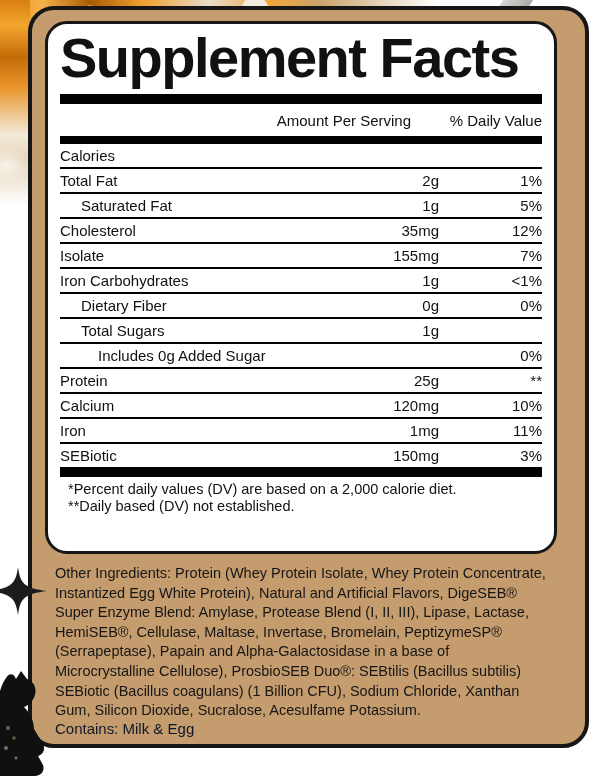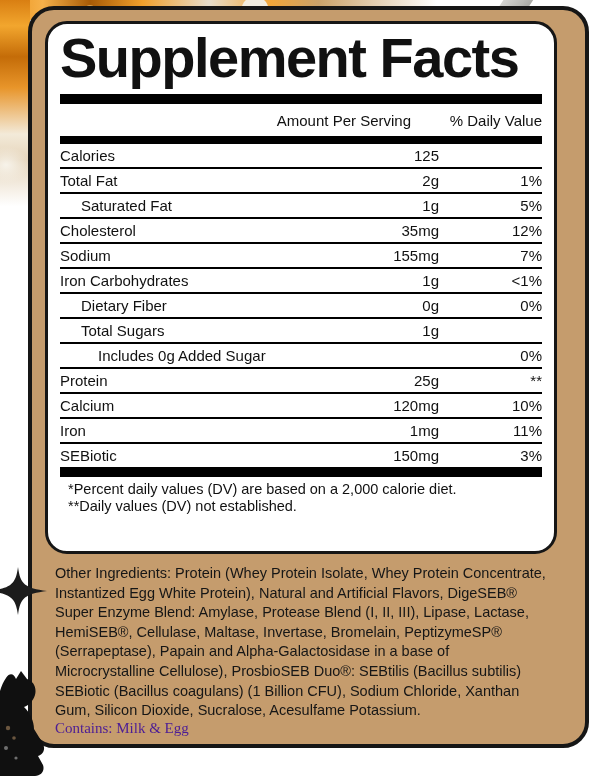--- a/index.html
+++ b/index.html
@@ -41,21 +41,21 @@
        border-bottom:2px solid #000;font-size:15px;}
   .row:last-child{border-bottom:none;}
   .cell-amt,.cell-dv{text-align:right;}
   .ind1{padding-left:21px;}
   .ind2{padding-left:38px;}
   .footnotes{margin-top:4px;padding-left:8px;font-size:14.5px;line-height:16.5px;}
 
   
   .ingredients{position:absolute;left:23px;top:554px;width:494px;
     font-size:14.5px;line-height:19.6px;color:#161616;}
-  .contains{position:absolute;left:23px;top:710px;font-size:15px;color:#4c1d95;font-family:Liberation Serif, serif;}
+  .contains{position:absolute;left:23px;top:710px;font-size:15px;color:#0f172a;}
 
   
   .sparkle{position:absolute;left:-11px;top:567px;width:58px;height:48px;z-index:5;}
   .cat{position:absolute;left:-4px;top:668px;width:90px;height:108px;z-index:5;}
 </style>
 </head>
 <body>
 
 <div class="stage">
 
@@ -70,21 +70,20 @@
       <div class="bar bar-thick"></div>
       <div class="head-row">
         <span></span>
         <span class="head-amt">Amount Per Serving</span>
         <span class="head-dv">% Daily Value</span>
       </div>
       <div class="bar bar-med"></div>
       <div class="rows">
     <div class="row">
       <span class="cell-name">Calories</span>
-      <span class="cell-amt">125</span>
       <span class="cell-dv"></span>
     </div>
 
     <div class="row">
       <span class="cell-name">Total Fat</span>
       <span class="cell-amt">2g</span>
       <span class="cell-dv">1%</span>
     </div>
 
     <div class="row">
@@ -93,21 +92,21 @@
       <span class="cell-dv">5%</span>
     </div>
 
     <div class="row">
       <span class="cell-name">Cholesterol</span>
       <span class="cell-amt">35mg</span>
       <span class="cell-dv">12%</span>
     </div>
 
     <div class="row">
-      <span class="cell-name">Sodium</span>
+      <span class="cell-name">Isolate</span>
       <span class="cell-amt">155mg</span>
       <span class="cell-dv">7%</span>
     </div>
 
     <div class="row">
       <span class="cell-name">Iron Carbohydrates</span>
       <span class="cell-amt">1g</span>
       <span class="cell-dv">&lt;1%</span>
     </div>
 
@@ -149,21 +148,21 @@
 
     <div class="row">
       <span class="cell-name">SEBiotic</span>
       <span class="cell-amt">150mg</span>
       <span class="cell-dv">3%</span>
     </div>
   </div>
       <div class="bar bar-end"></div>
       <div class="footnotes">
         <div>*Percent daily values (DV) are based on a 2,000 calorie diet.</div>
-        <div>**Daily values (DV) not established.</div>
+        <div>**Daily based (DV) not established.</div>
       </div>
     </div>
 
     <div class="ingredients">Other Ingredients: Protein (Whey Protein Isolate, Whey Protein Concentrate, Instantized Egg White Protein), Natural and Artificial Flavors, DigeSEB® Super Enzyme Blend: Amylase, Protease Blend (I, II, III), Lipase, Lactase, HemiSEB®, Cellulase, Maltase, Invertase, Bromelain, PeptizymeSP® (Serrapeptase), Papain and Alpha-Galactosidase in a base of Microcrystalline Cellulose), ProsbioSEB Duo®: SEBtilis (Bacillus subtilis) SEBiotic (Bacillus coagulans) (1 Billion CFU), Sodium Chloride, Xanthan Gum, Silicon Dioxide, Sucralose, Acesulfame Potassium.</div>
     <div class="contains">Contains: Milk &amp; Egg</div>
   </div>
 
   <svg class="sparkle" viewBox="0 0 100 100" preserveAspectRatio="none">
     <path fill="#1c1c1c" d="M50 0 C54 36 62 44 100 50 C62 56 54 64 50 100 C46 64 38 56 0 50 C38 44 46 36 50 0 Z"></path>
   </svg>

